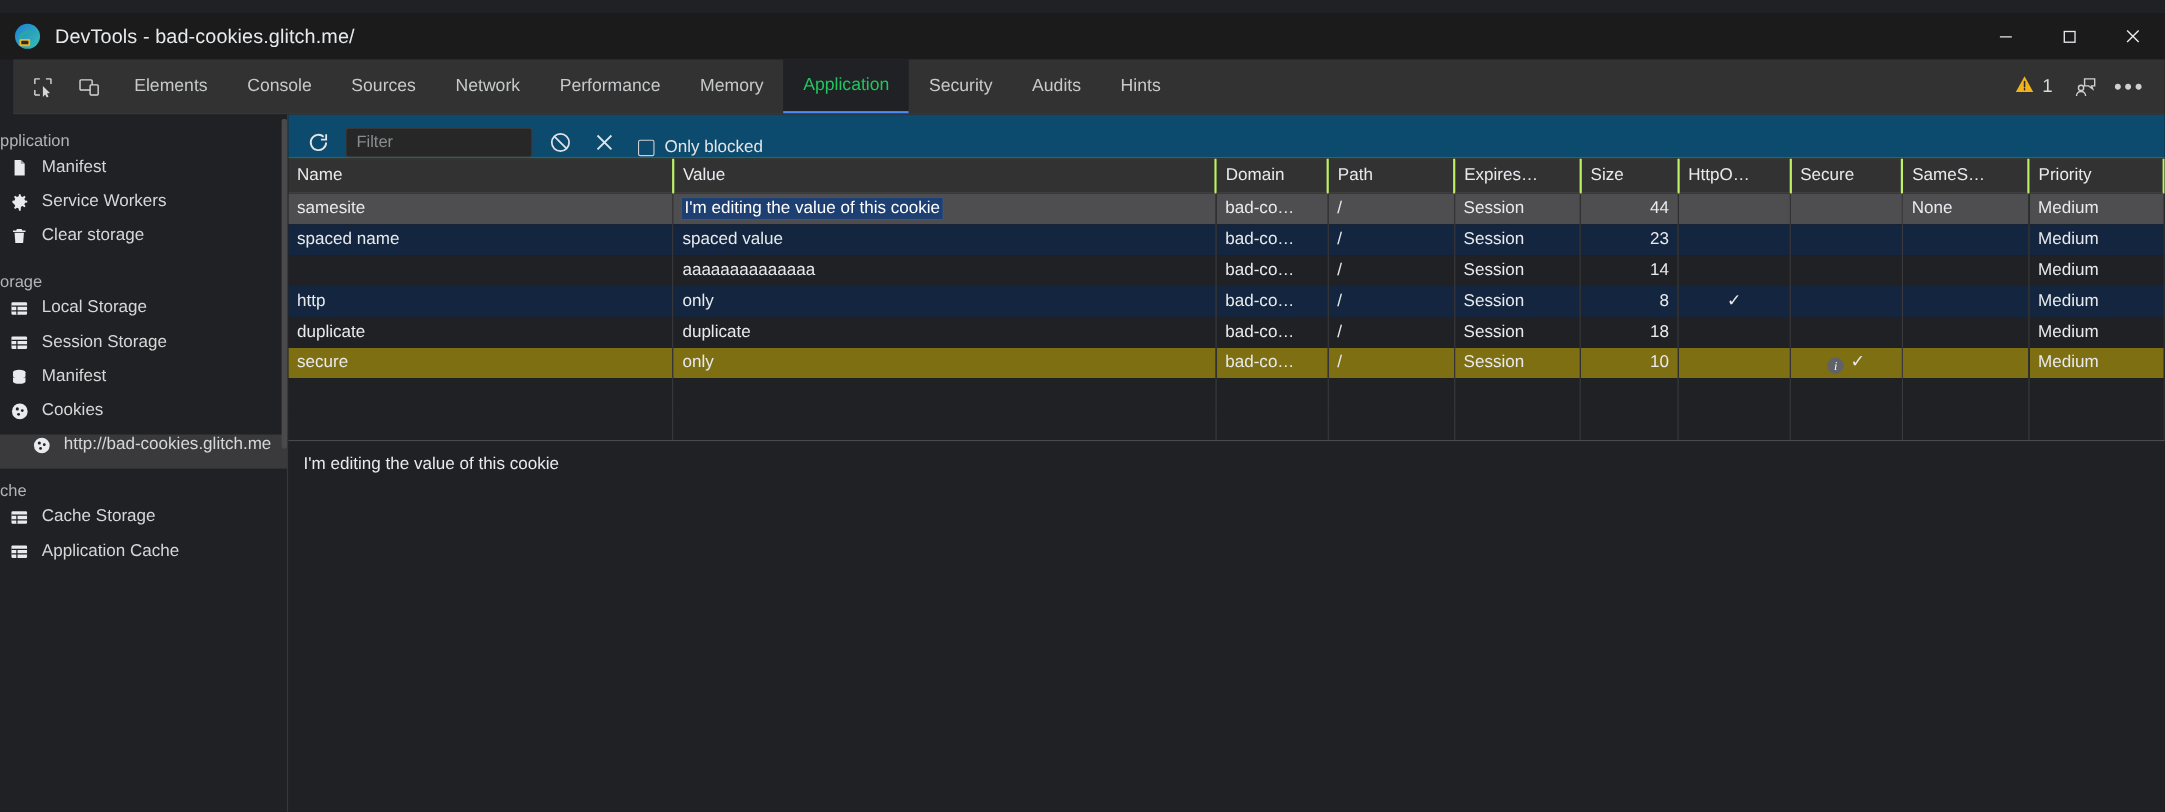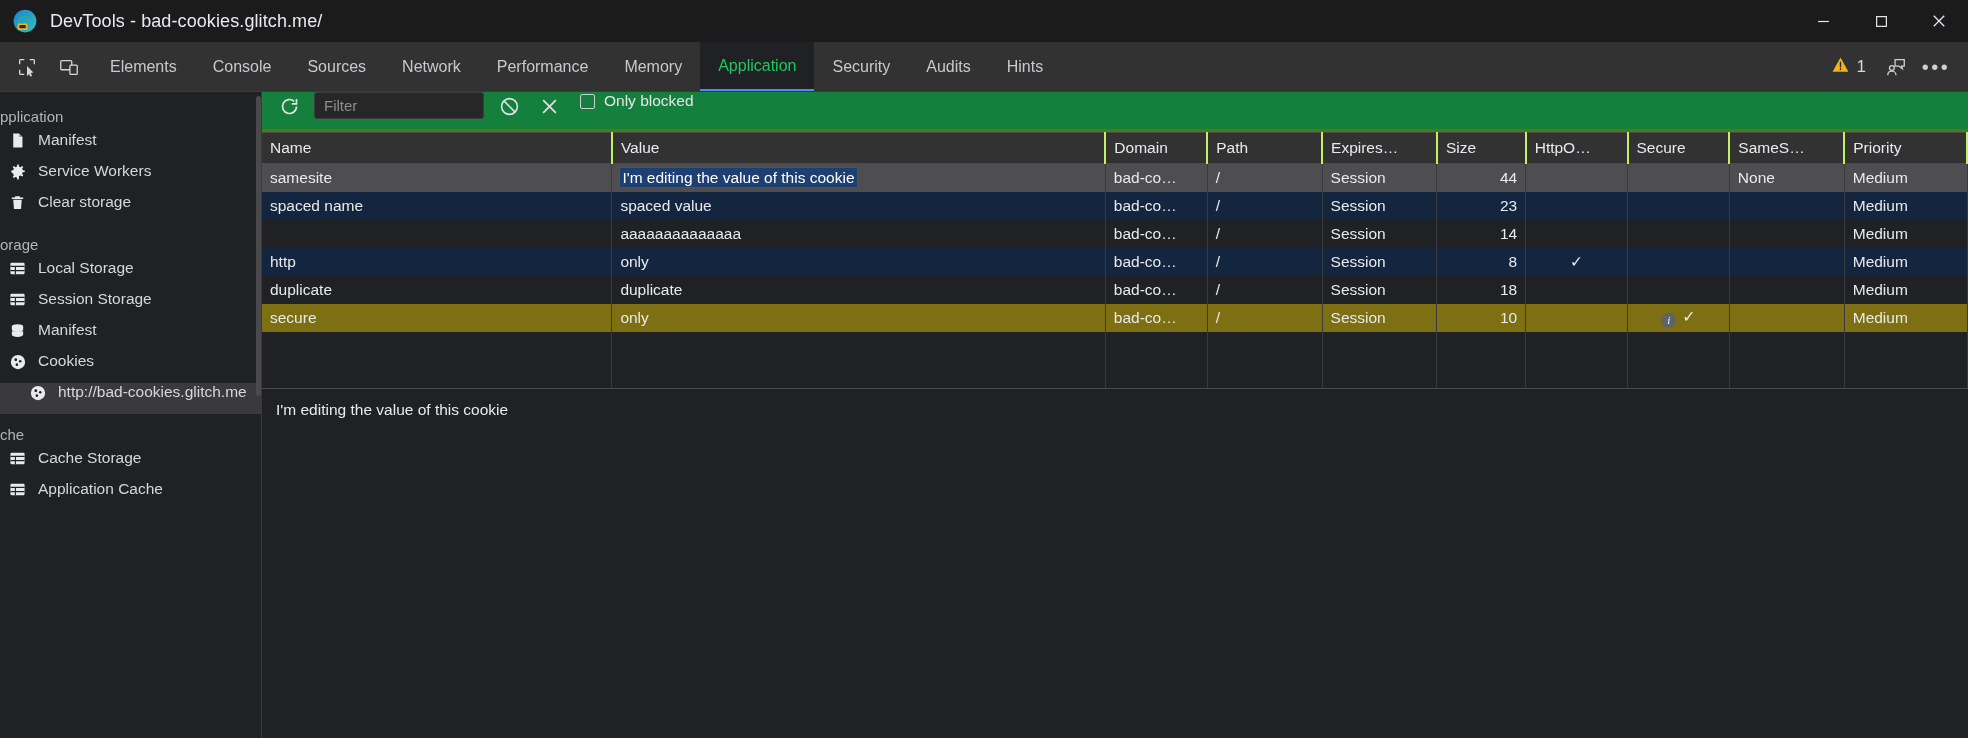--- a/index.html
+++ b/index.html
@@ -10,39 +10,41 @@
     overflow: hidden;
   }
   body { display: flex; flex-direction: column; }
 
   
   .titlebar {
     height: 42px; min-height: 42px;
     background: #1b1b1b;
     display: flex; align-items: center;
     position: relative;
+    margin-top: 12px;
   }
   .edge-logo { width: 26px; height: 26px; margin-left: 12px; flex: none; }
   .title-text {
     color: #e8eaed; font-size: 18px; margin-left: 12px;
     letter-spacing: .1px; white-space: nowrap;
   }
   .win-buttons { margin-left: auto; display: flex; height: 42px; }
   .win-btn {
     width: 58px; height: 42px; display: flex; align-items: center;
     justify-content: center; color: #e8eaed;
   }
 
   
   .tabbar {
     height: 50px; min-height: 50px;
     background: #323233;
     display: flex; align-items: stretch;
     border-bottom: 1px solid #3a3a3b;
     position: relative;
+    margin-left: 12px;
   }
   .tool-icons { display: flex; align-items: center; padding: 0 6px 0 10px; gap: 8px; }
   .tool-icon {
     width: 34px; height: 34px; display: flex; align-items: center;
     justify-content: center; border-radius: 3px; color: #cfd0d1;
   }
   .tabs { display: flex; align-items: stretch; }
   .tab {
     display: flex; align-items: center; padding: 0 18px;
     color: #c8c9ca; font-size: 16px; white-space: nowrap;
@@ -87,24 +89,24 @@
   .sidebar-scroll {
     position: absolute; left: 256px; top: 4px; width: 5px; height: 300px;
     background: #4a4a4c; border-radius: 3px;
   }
 
   
   .content { flex: 1; display: flex; flex-direction: column; min-width: 0; background: #202124; }
 
   .cookie-toolbar {
     height: 40px; min-height: 40px;
-    display: flex; align-items: flex-start; gap: 10px;
+    display: flex; align-items: flex-end; gap: 10px;
     padding: 0 10px 0 12px;
-    background: #15803d;
-    border-bottom: 3px solid #4d7c0f;
+    background: #0c4a6e;
+    border-bottom: 1px solid #4d7c0f;
   }
   .tb-btn {
     width: 30px; height: 28px; display: flex; align-items: center;
     justify-content: center; color: #e2e3e4; border-radius: 3px;
   }
   .filter-input {
     width: 170px; height: 27px;
     background: #272727; border: 1px solid #3c3c3d; border-radius: 3px;
     color: #e8eaed; font-size: 15px; padding: 0 9px;
     font-family: "Liberation Sans", sans-serif;

